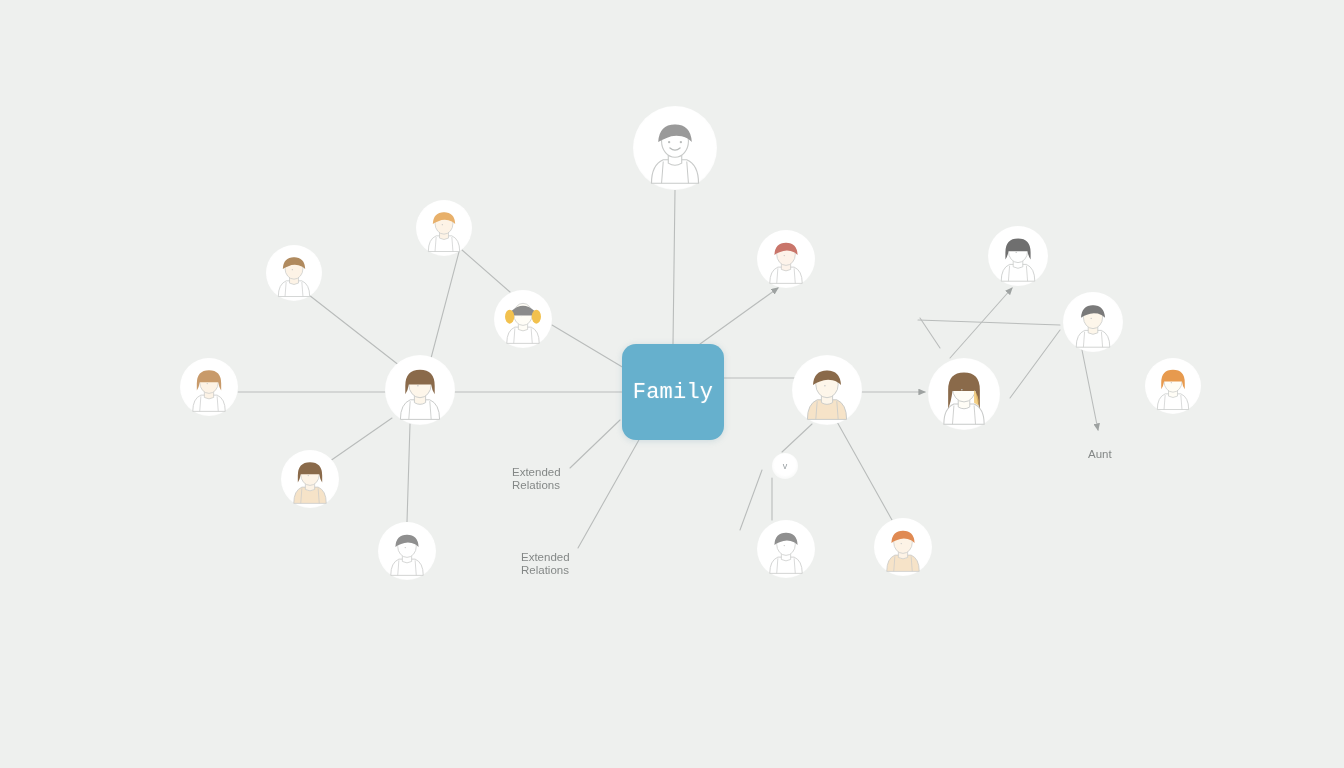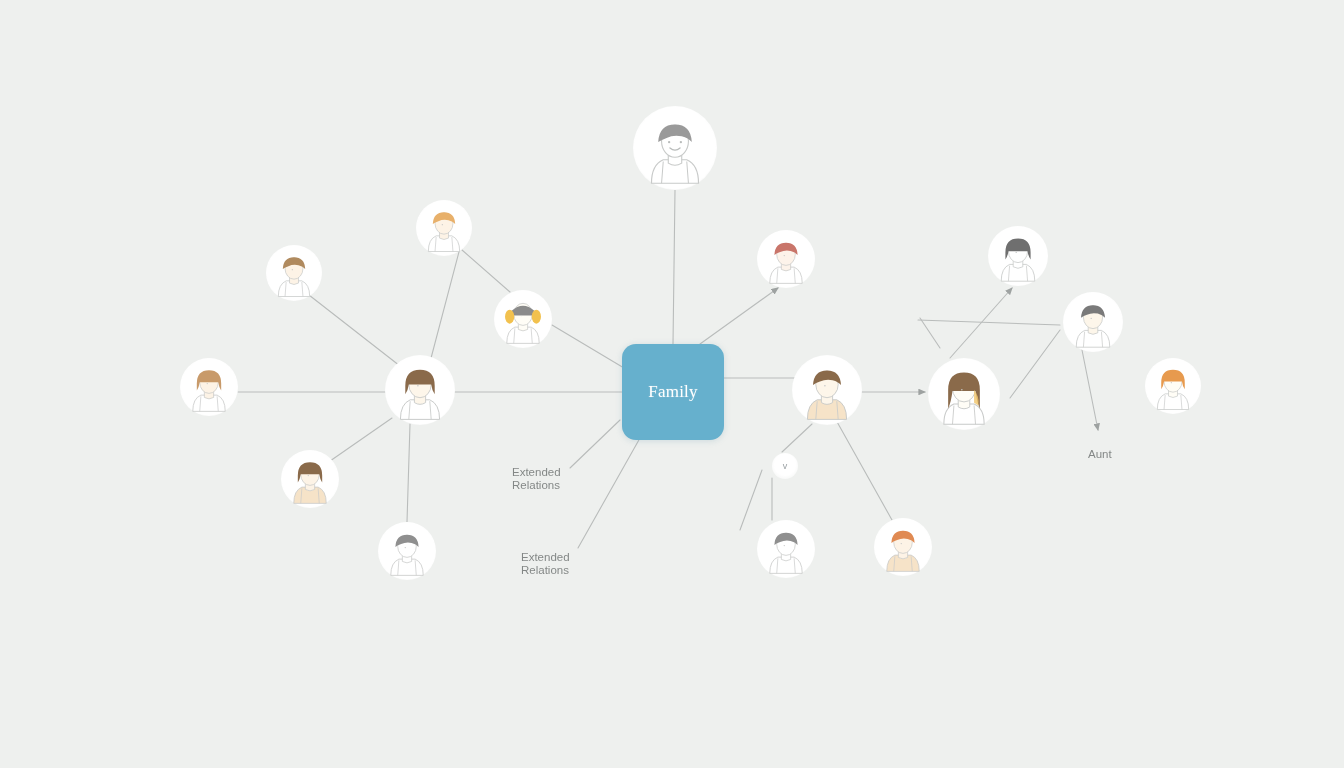--- a/index.html
+++ b/index.html
@@ -41,22 +41,22 @@
     position: absolute;
     background: #66b0cd;
     border-radius: 14px;
     display: flex;
     align-items: center;
     justify-content: center;
     box-shadow: 0 1px 6px rgba(120,160,180,0.28);
   }
   .hub-label {
     color: #ffffff;
-    font-size: 17px;
-    font-family: Liberation Serif, serif;
+    font-size: 22px;
+    font-family: Liberation Mono, monospace;
     letter-spacing: 0.2px;
     font-weight: 400;
     text-shadow: 0 0 2px rgba(255,255,255,0.25);
     text-align: right;
   }
   .edge-label {
     position: absolute;
     color: #7b7f7e;
     font-size: 11.5px;
     line-height: 13px;

